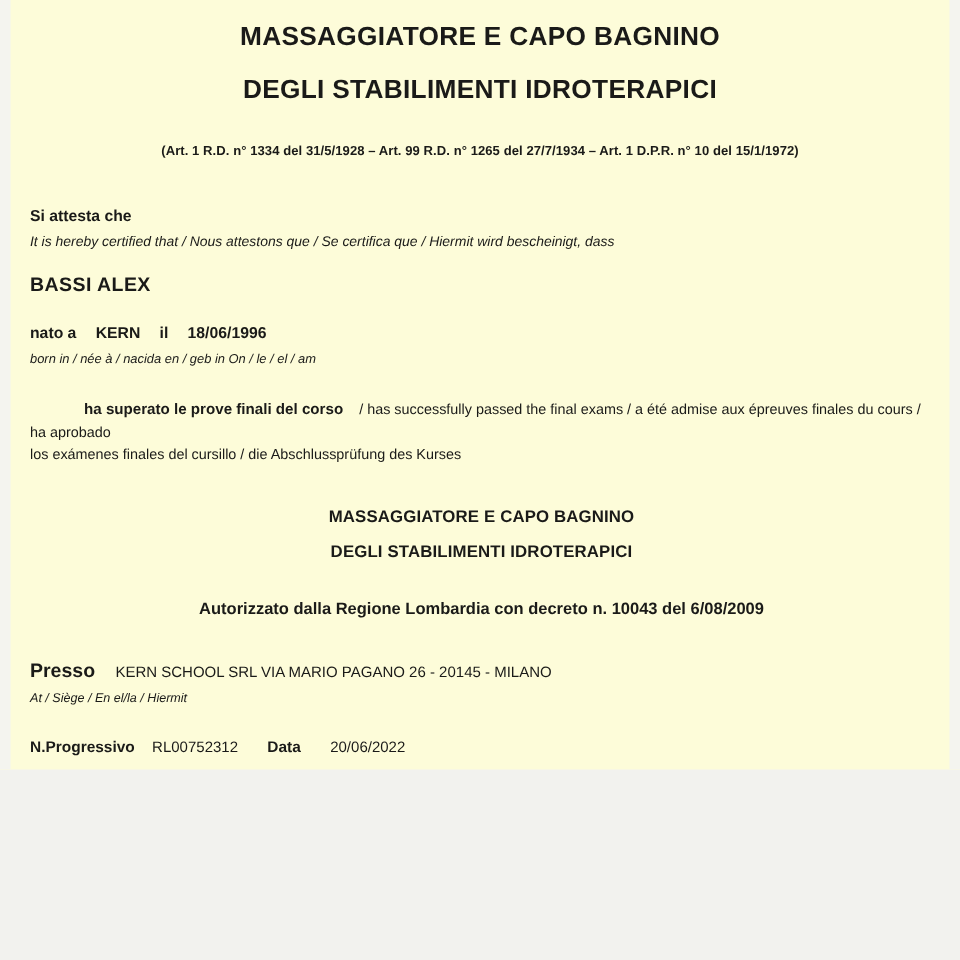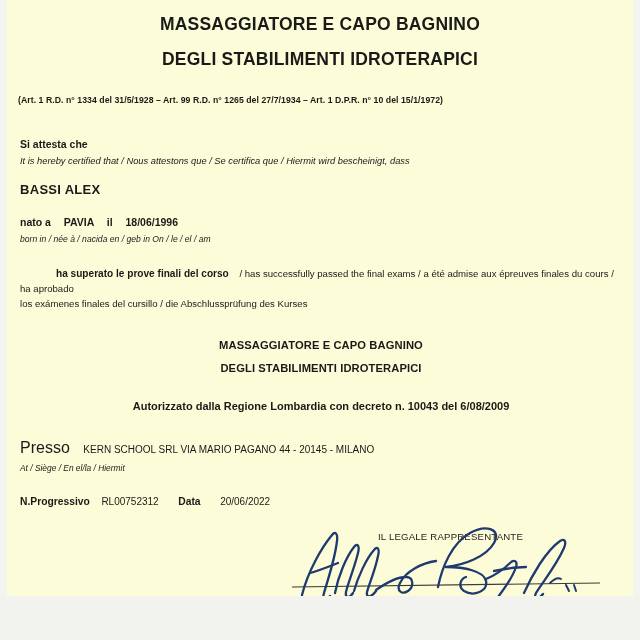--- a/index.html
+++ b/index.html
@@ -9,21 +9,21 @@
   body {
     width: 640px;
     height: 640px;
     background: #f2f2ee;
     font-family: "Liberation Sans", sans-serif;
     overflow: hidden;
   }
   .certificate {
     position: relative;
     width: 640px;
-    height: 596px;
+    height: 513px;
     background: #fdfcd9;
     box-sizing: border-box;
     padding: 0 18px;
     color: #1a1a18;
     overflow: hidden;
   }
   
   .edge-strip {
     position: absolute;
     top: 0;
@@ -44,20 +44,21 @@
     text-align: center;
     font-weight: bold;
     font-size: 17.5px;
     letter-spacing: 0.2px;
     margin: 0;
   }
   .title-line-1 { padding-top: 14px; }
   .title-line-2 { padding-top: 14px; }
 
   .legal-ref {
+    text-align: center;
     font-weight: bold;
     font-size: 8.7px;
     margin-top: 25px;
     letter-spacing: 0.05px;
   }
 
   
   .body-block { padding-left: 2px; }
 
   .attest-label {
@@ -115,22 +116,22 @@
     font-weight: bold;
     font-size: 11px;
     margin-top: 26px;
   }
 
   .venue-line {
     font-size: 10px;
     margin-top: 27px;
   }
   .venue-line .venue-label {
-    font-weight: normal;
-    font-size: 16px;
+    font-weight: bold;
+    font-size: 13px;
   }
   .venue-line .gap { display: inline-block; width: 8px; }
 
   .trans-line-venue {
     font-style: italic;
     font-size: 8.4px;
     margin-top: 6px;
   }
 
   .record-line {
@@ -180,21 +181,21 @@
     <div class="body-block">
 
       <div class="attest-label">Si attesta che</div>
       <div class="trans-line">It is hereby certified that / Nous attestons que / Se certifica que / Hiermit wird bescheinigt, dass</div>
 
       <div class="holder-name">BASSI ALEX</div>
 
       <div class="birth-line">
         <span>nato a</span>
         <span class="spacer"></span>
-        <span>PAVIA</span>
+        <span>KERN</span>
         <span class="spacer"></span>
         <span>il</span>
         <span class="spacer"></span>
         <span>18/06/1996</span>
       </div>
       <div class="trans-line-birth">born in / née à / nacida en / geb in On / le / el / am</div>
 
       <div class="exam-para">
         <span class="it-bold">ha superato le prove finali del corso</span>
         <span class="gap"></span><span>/ has successfully passed the final exams / a été admise aux épreuves finales du cours / ha aprobado</span>
@@ -203,21 +204,21 @@
       </div>
 
       <div class="course-title course-title-1">MASSAGGIATORE E CAPO BAGNINO</div>
       <div class="course-title course-title-2">DEGLI STABILIMENTI IDROTERAPICI</div>
 
       <div class="authorization">Autorizzato dalla Regione Lombardia con decreto n. 10043 del 6/08/2009</div>
 
       <div class="venue-line">
         <span class="venue-label">Presso</span>
         <span class="gap"></span>
-        <span>KERN SCHOOL SRL VIA MARIO PAGANO 44 - 20145 - MILANO</span>
+        <span>KERN SCHOOL SRL VIA MARIO PAGANO 26 - 20145 - MILANO</span>
       </div>
       <div class="trans-line-venue">At / Siège / En el/la / Hiermit</div>
 
       <div class="record-line">
         <span class="rec-label">N.Progressivo</span>
         <span class="gap-sm"></span>
         <span>RL00752312</span>
         <span class="gap-lg"></span>
         <span class="rec-label">Data</span>
         <span class="gap-lg"></span>

